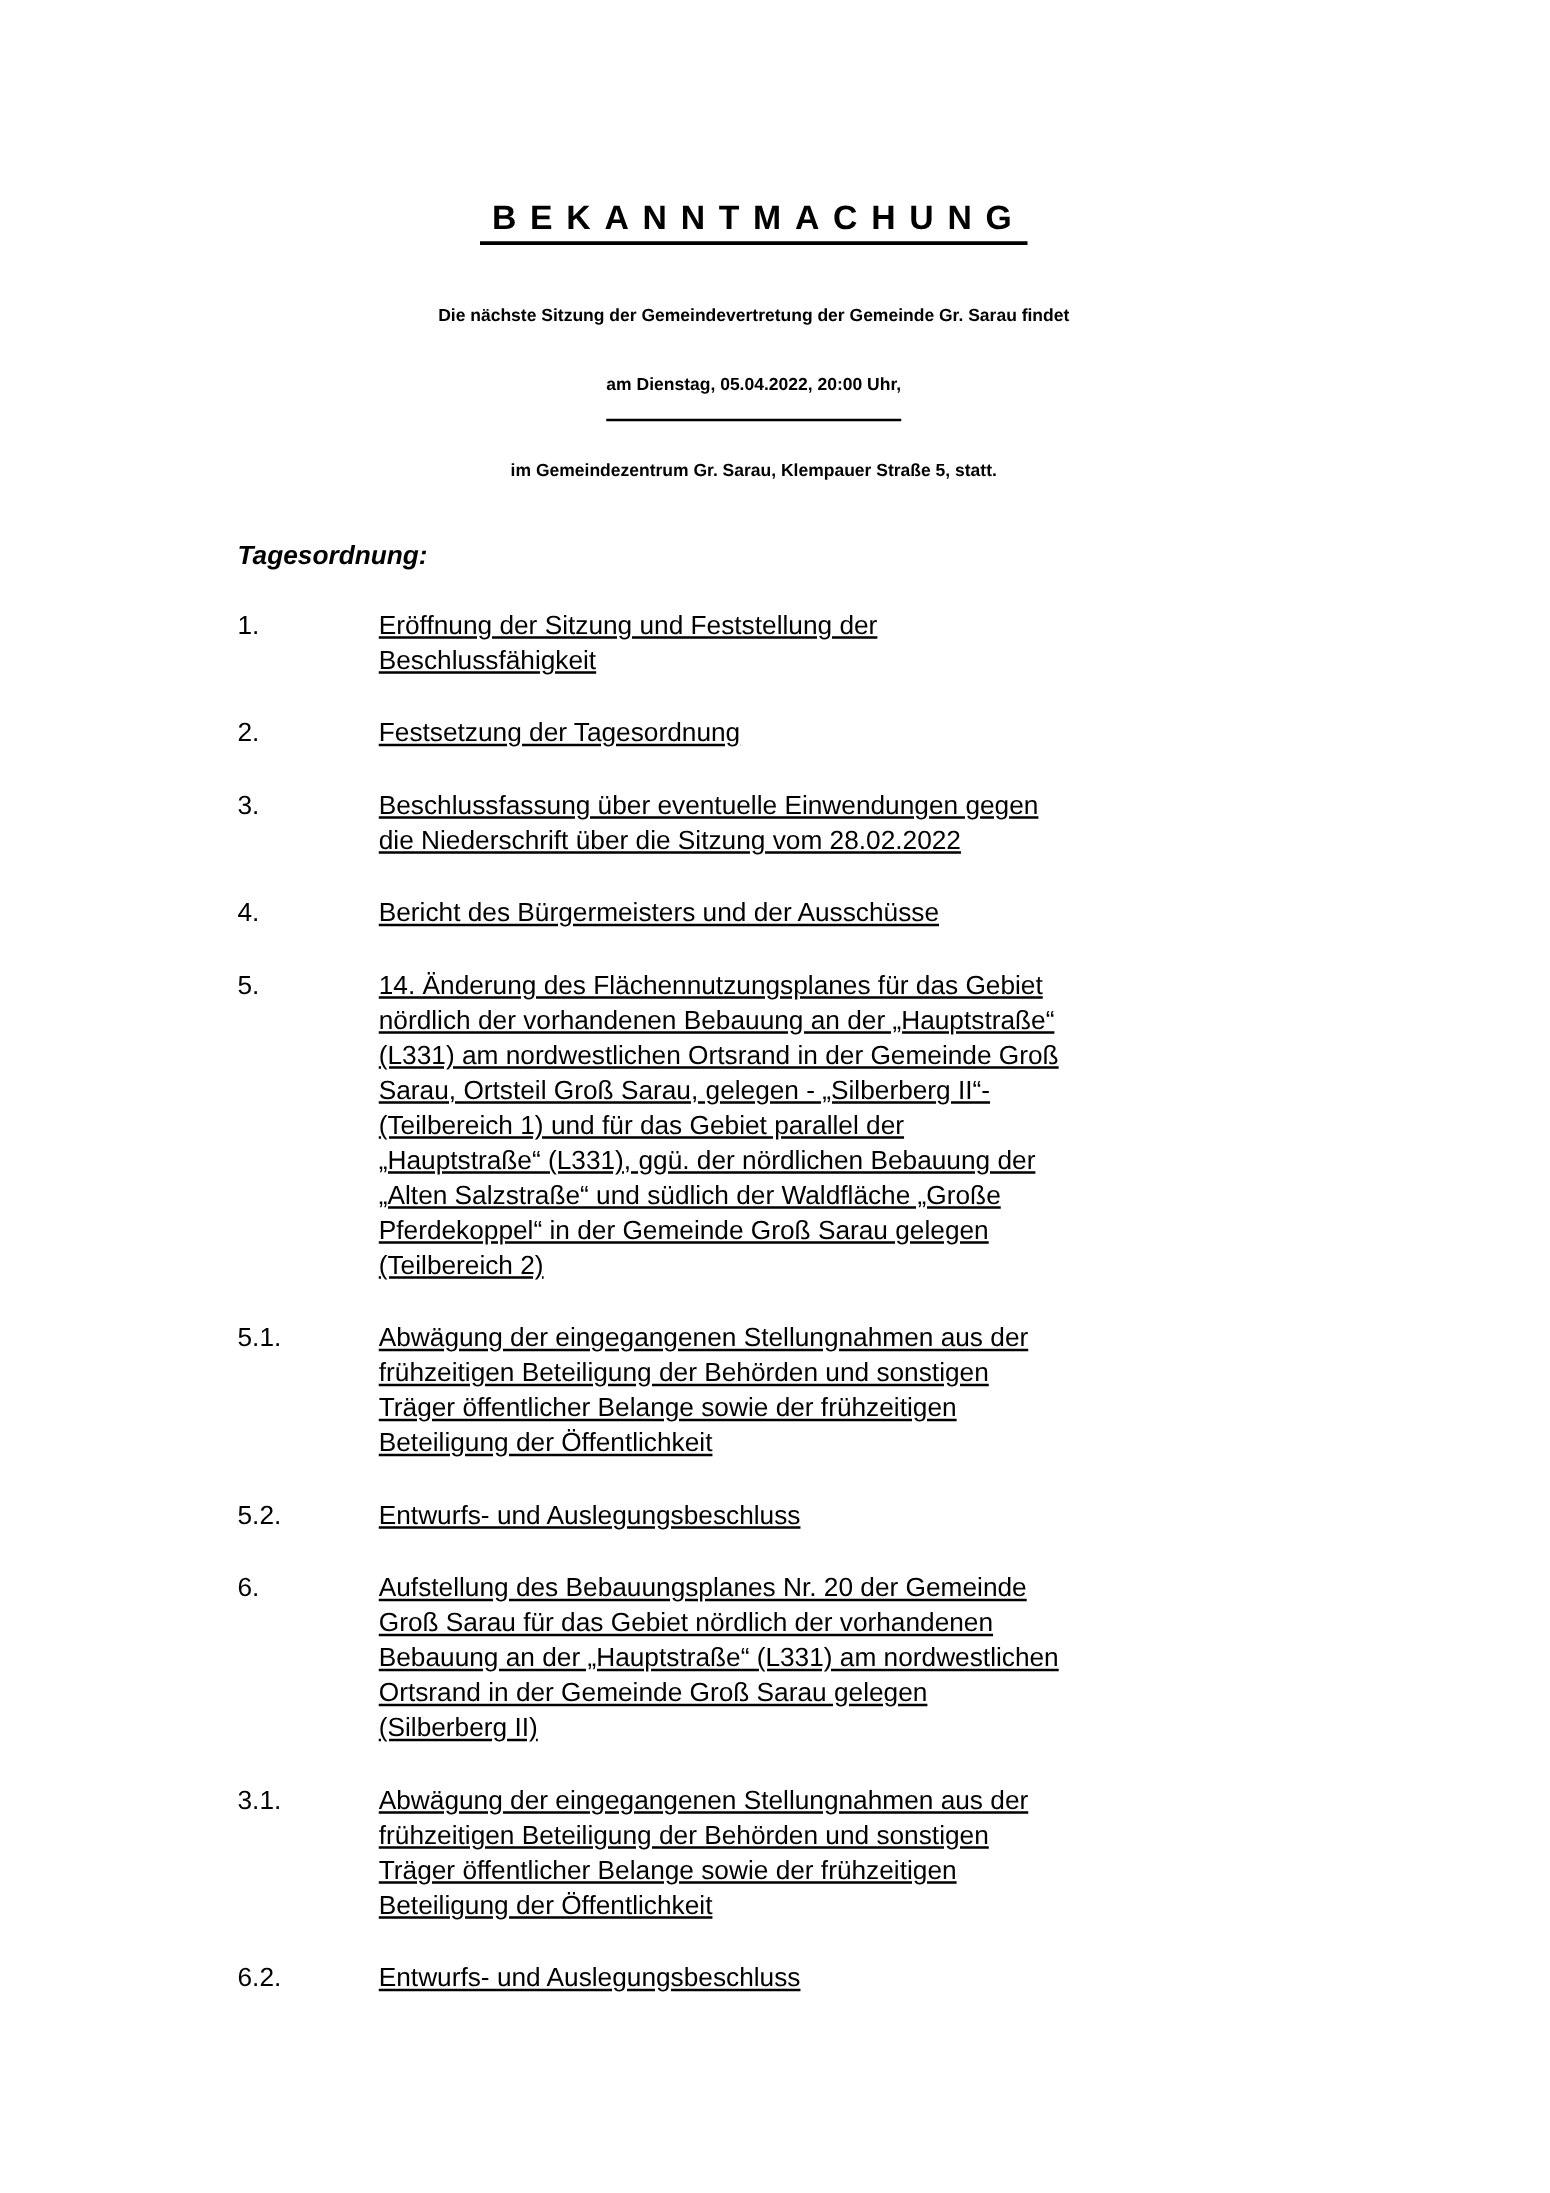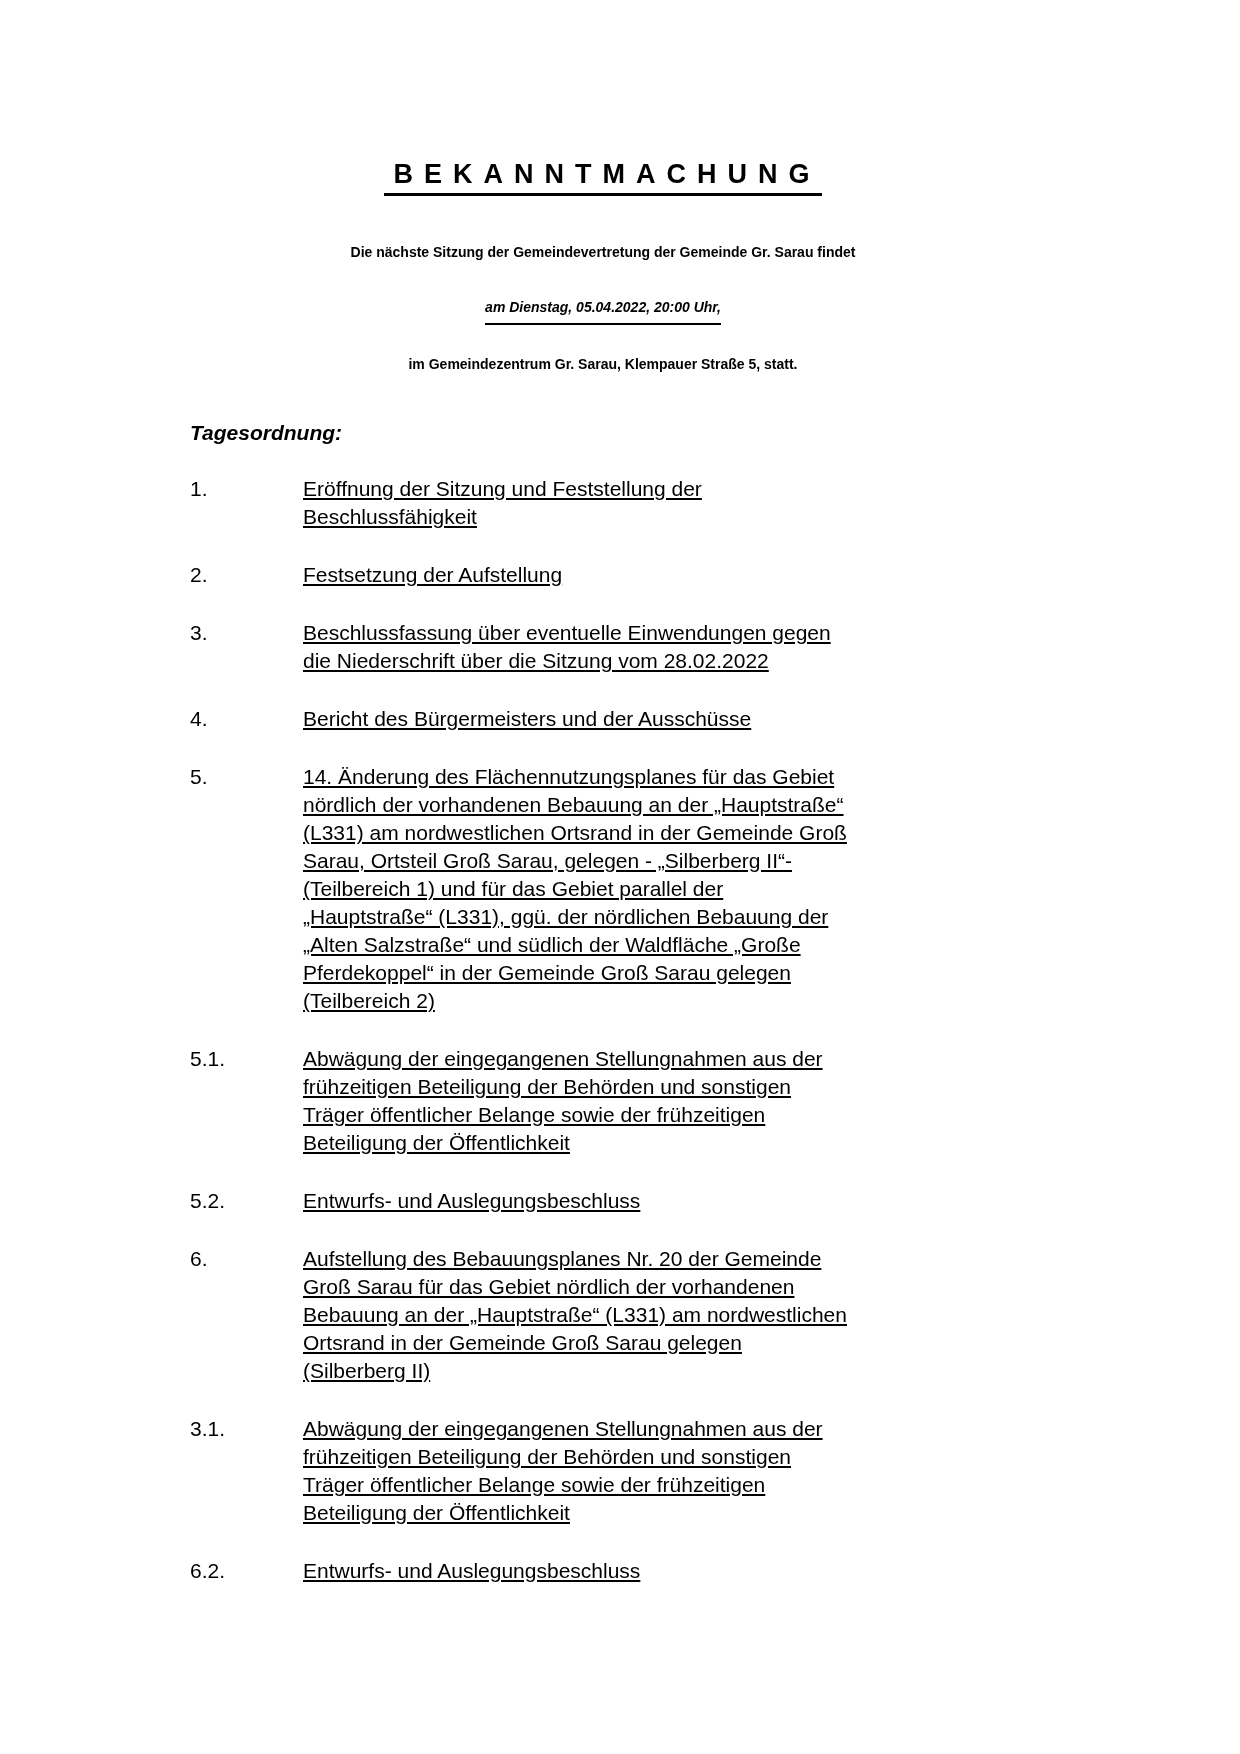--- a/index.html
+++ b/index.html
@@ -40,22 +40,21 @@
     font-weight: bold;
     font-size: 14px;
     line-height: 28px;
   }
   .intro    { margin-top: 42px; }
   .datetime { margin-top: 27px; }
   .location { margin-top: 25px; }
   .datetime .u {
     display: inline-block;
     border-bottom: 2px solid #000000;
-    padding-bottom: 2px;
-    font-style: italic;
+    padding-bottom: 14px;
   }
   .agenda-heading {
     margin-top: 41px;
     margin-bottom: 28px;
     font-weight: bold;
     font-size: 21px;
     line-height: 28px;
     font-style: italic;
   }
   .agenda .row {
@@ -99,21 +98,21 @@
     <div class="agenda">
 
       <div class="row">
         <div class="num">1.</div>
         <div class="txt">Eröffnung der Sitzung und Feststellung der
 Beschlussfähigkeit</div>
       </div>
 
       <div class="row">
         <div class="num">2.</div>
-        <div class="txt">Festsetzung der Aufstellung</div>
+        <div class="txt">Festsetzung der Tagesordnung</div>
       </div>
 
       <div class="row">
         <div class="num">3.</div>
         <div class="txt">Beschlussfassung über eventuelle Einwendungen gegen
 die Niederschrift über die Sitzung vom 28.02.2022</div>
       </div>
 
       <div class="row">
         <div class="num">4.</div>

